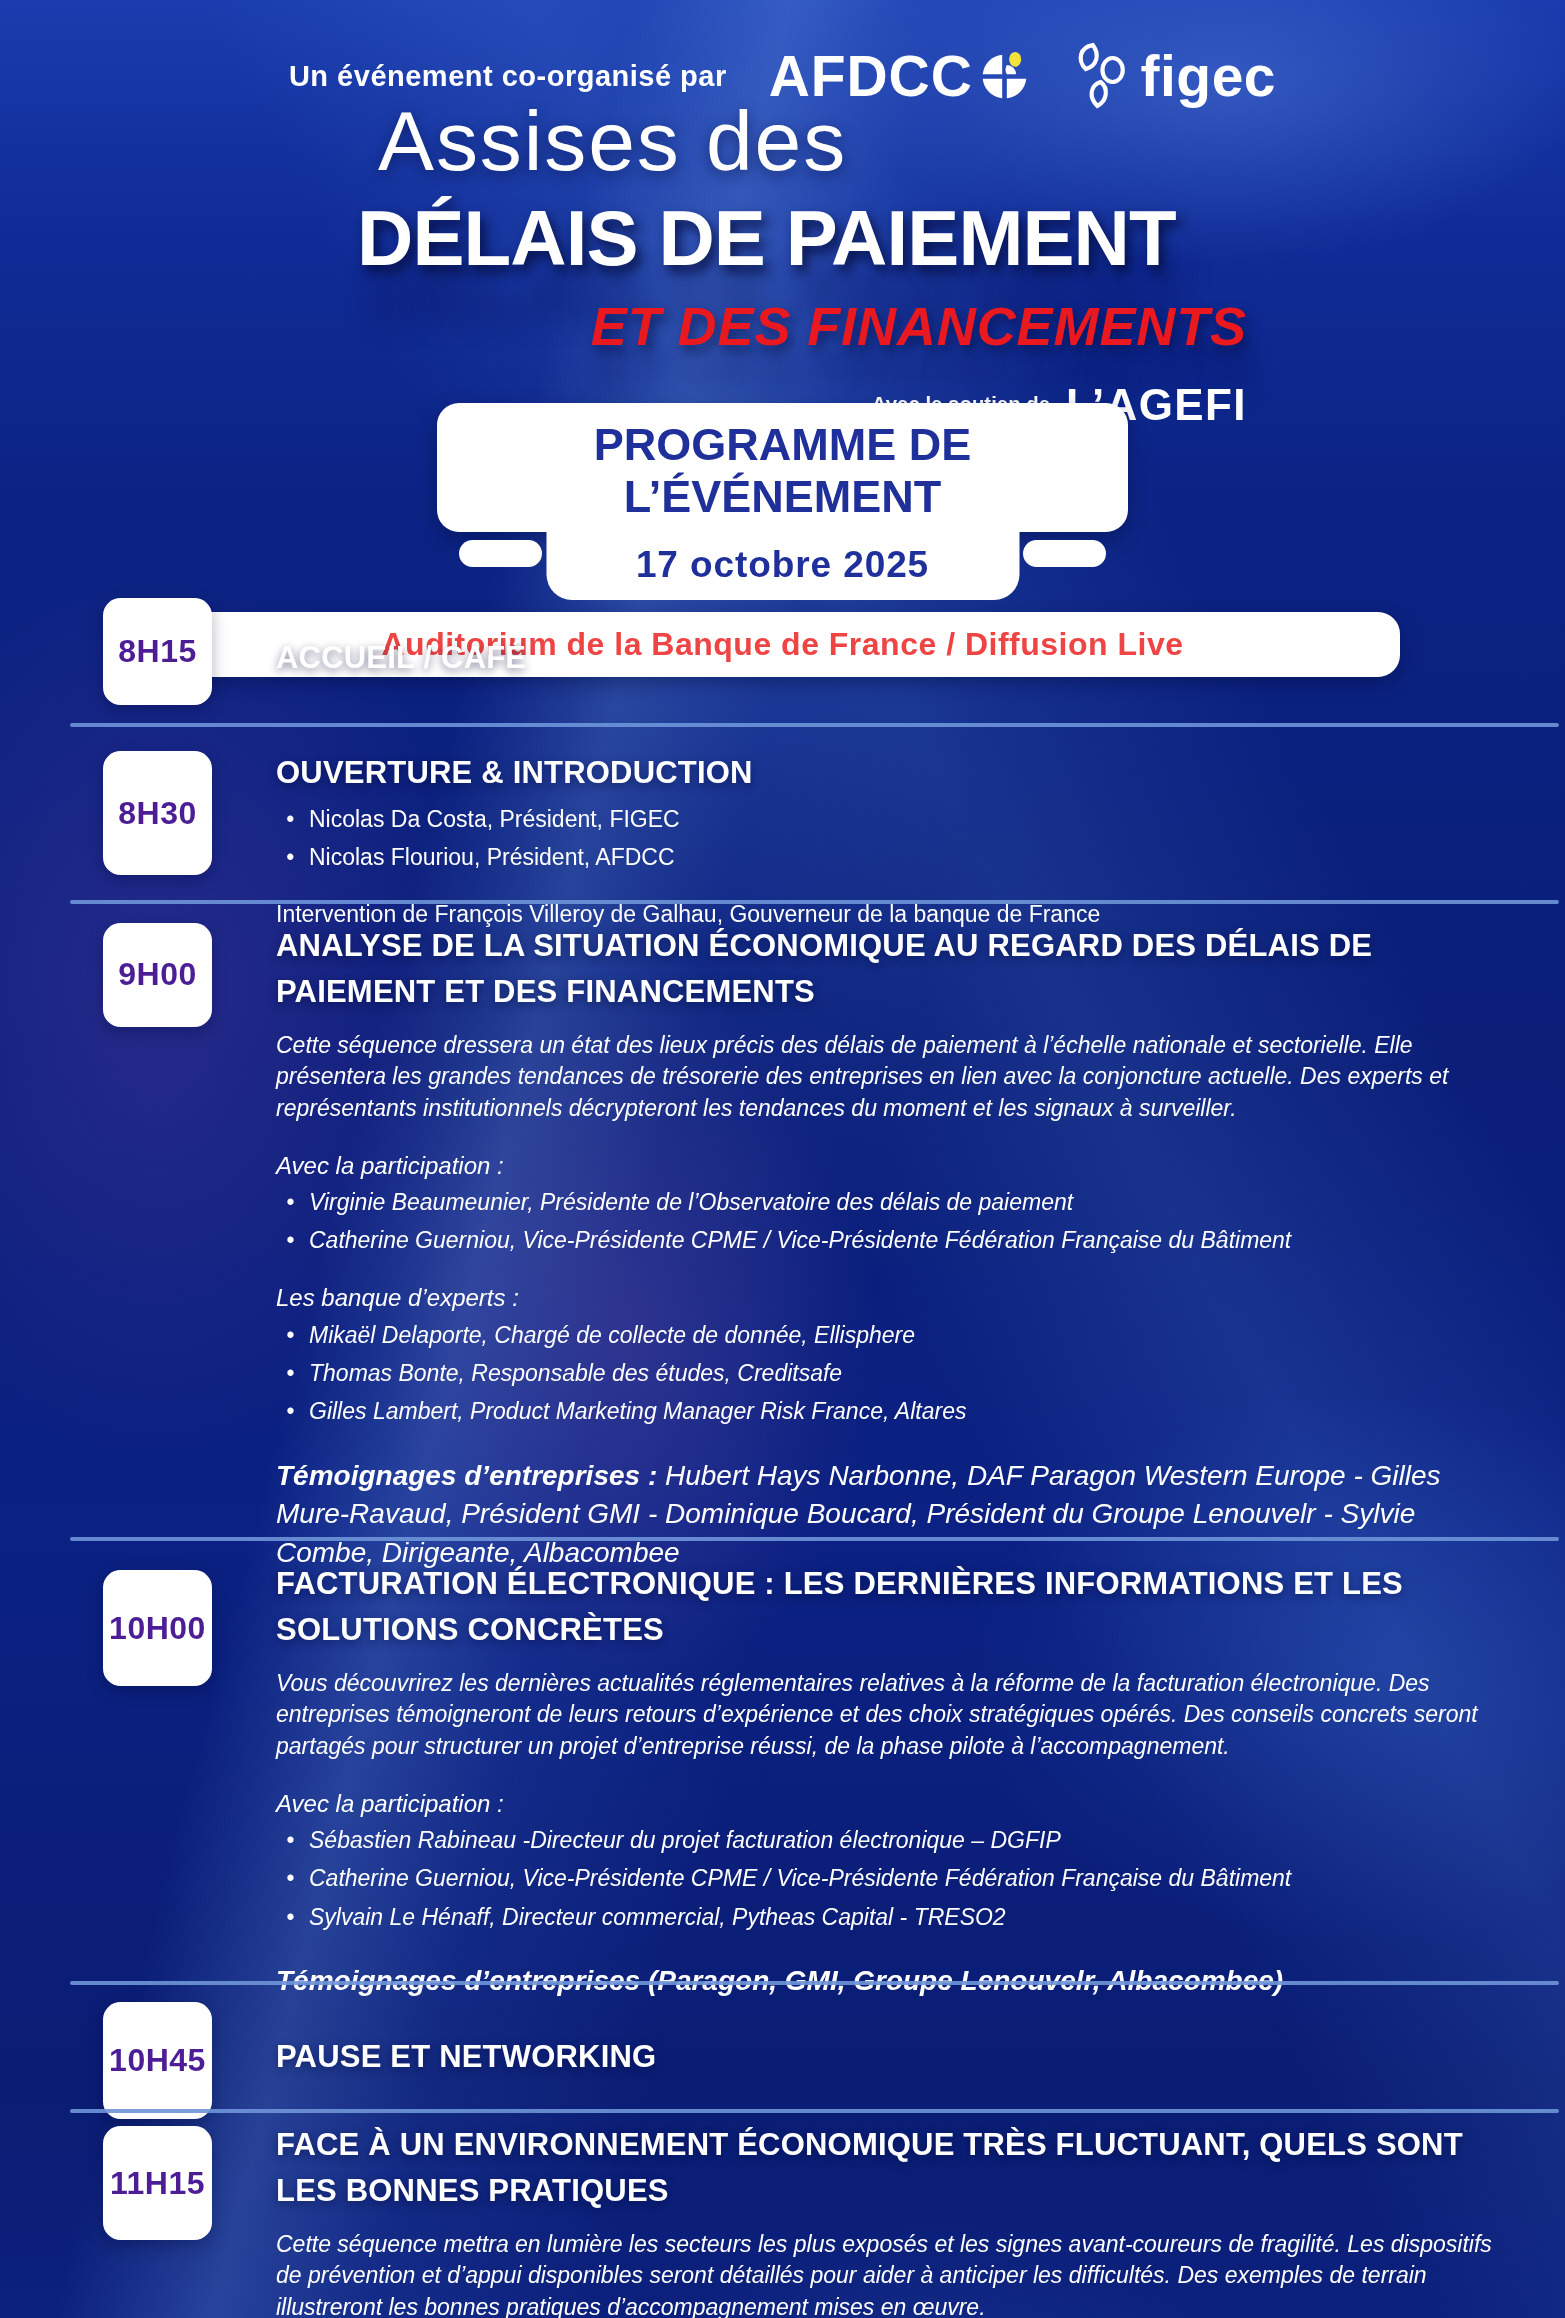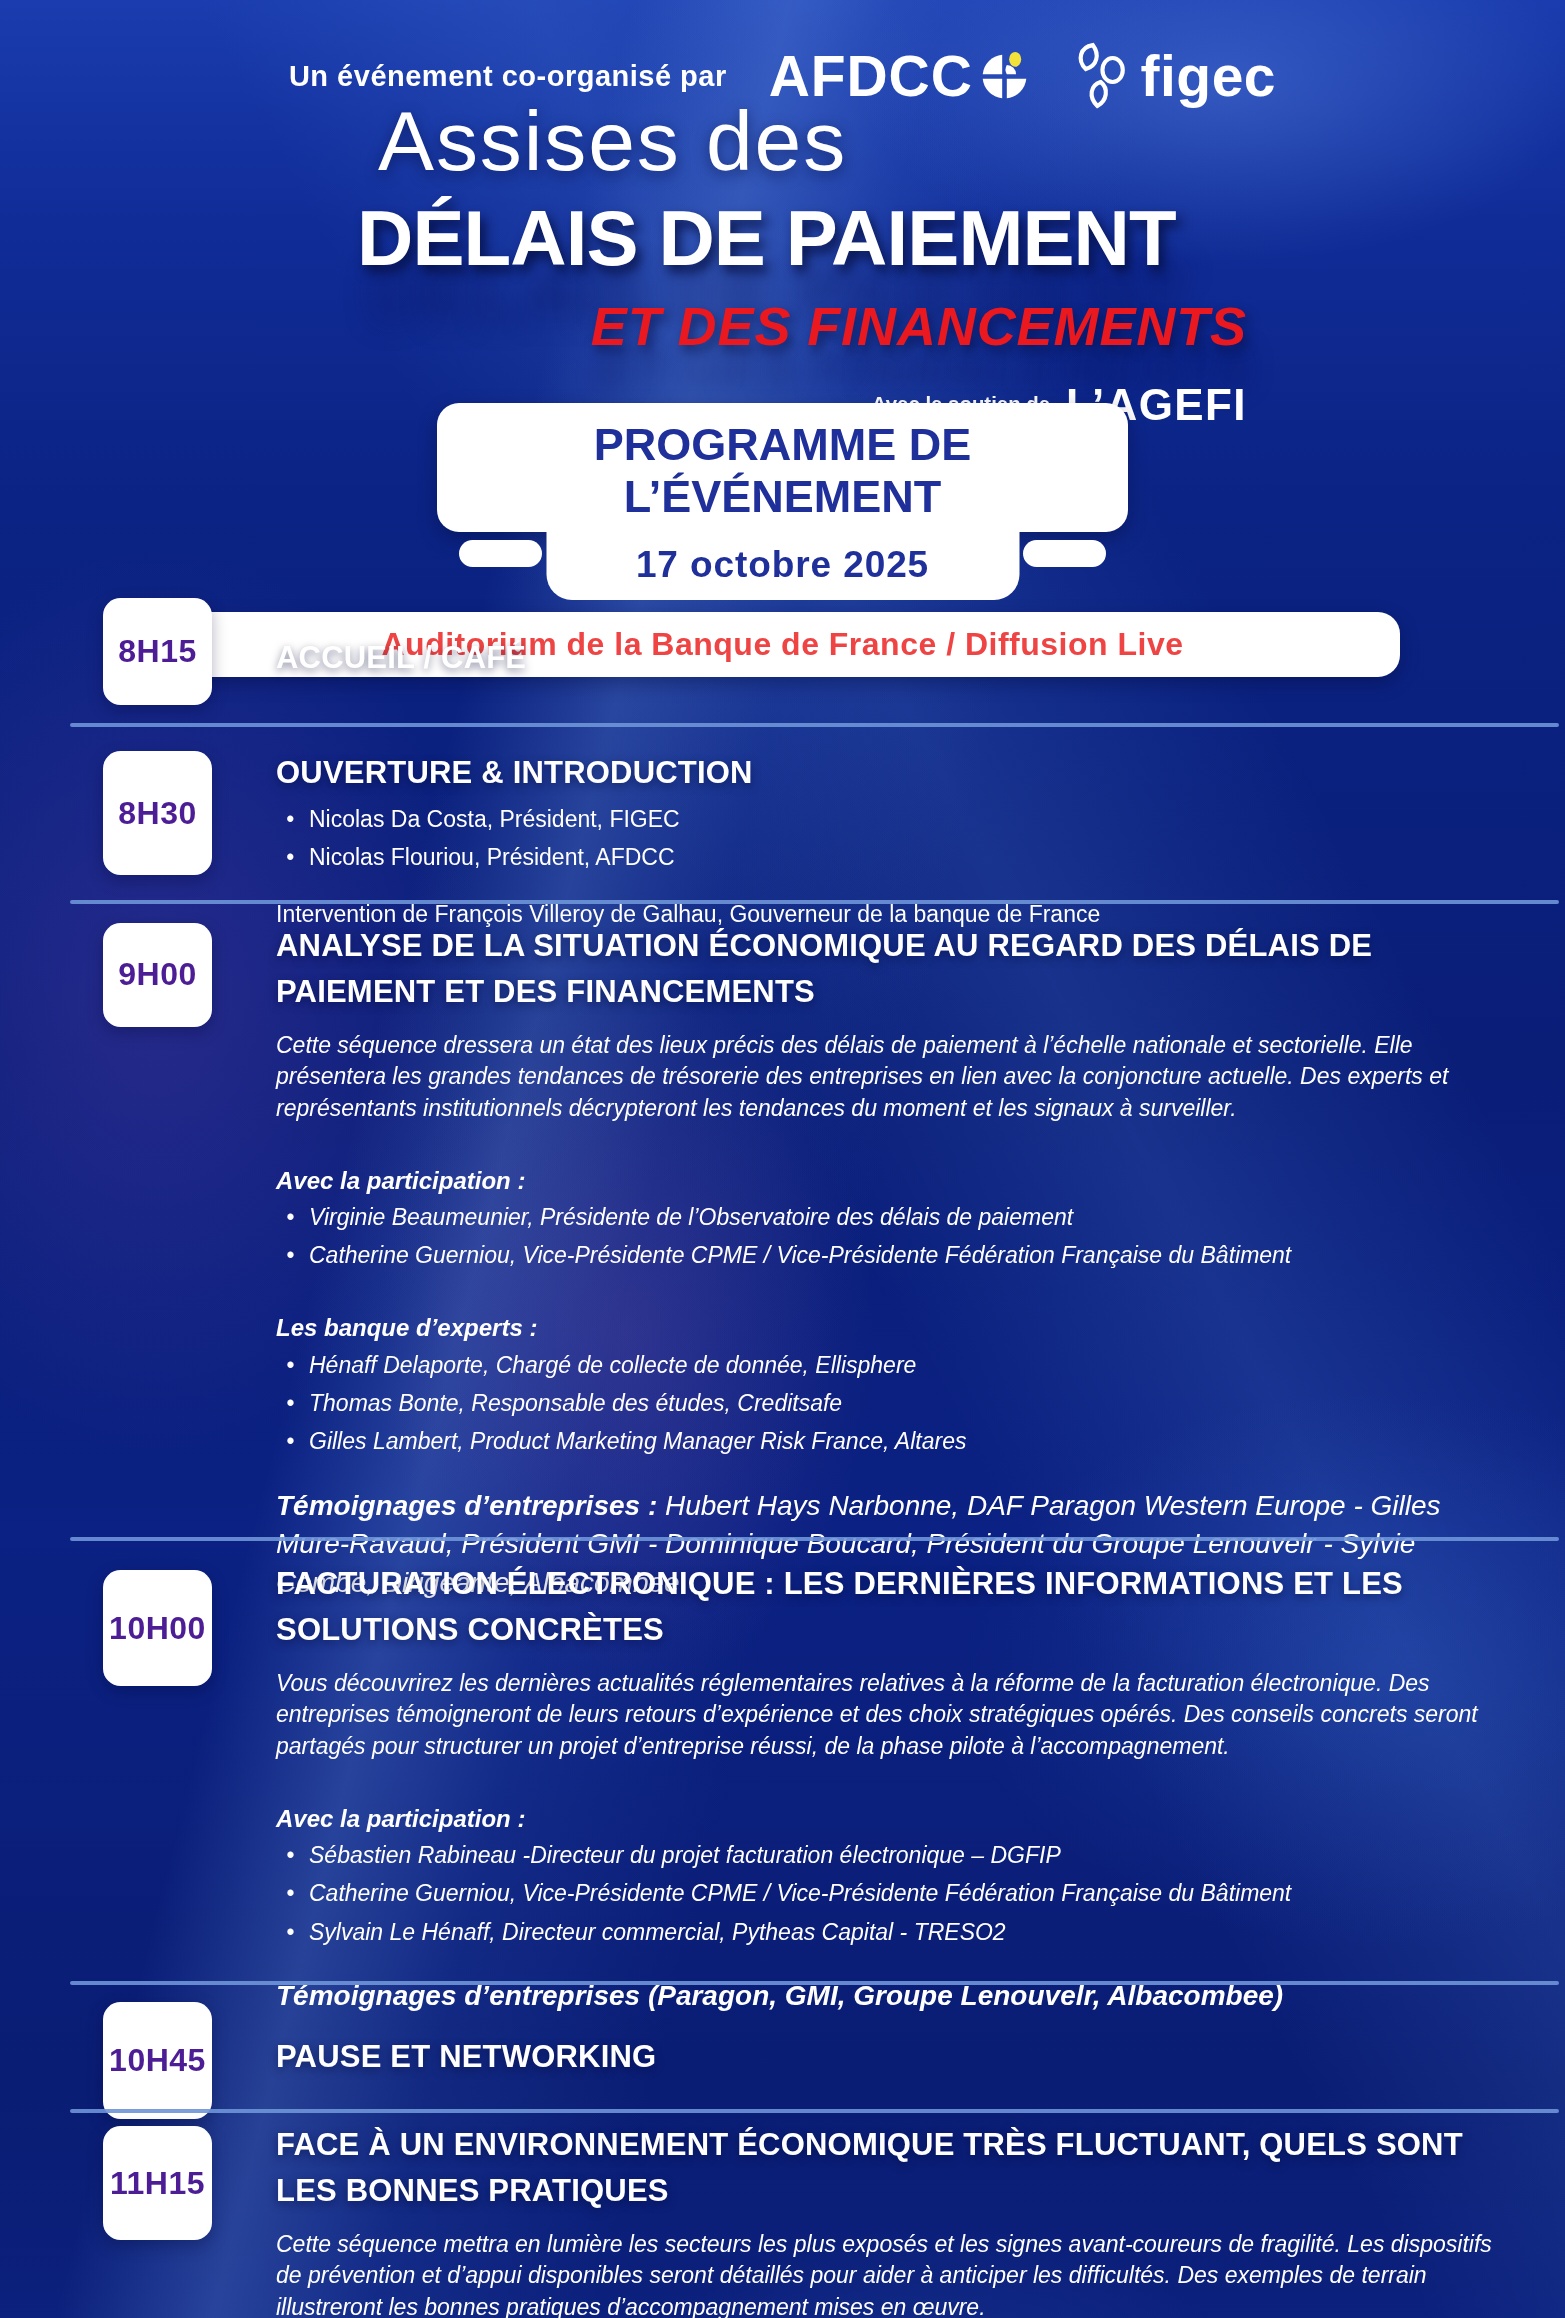--- a/index.html
+++ b/index.html
@@ -53,21 +53,21 @@
 
   
   .session { position:absolute; left:103px; right:28px; color:#fff; }
   .chip { position:absolute; left:0; top:3.7px; width:109px; background:#fff; border-radius:17.6px;
     display:flex; align-items:center; justify-content:center; box-shadow:0 5.6px 16px rgba(3,8,50,.3); }
   .chip span { font-weight:700; font-size:32px; color:#4c1d95; letter-spacing:0.5px; }
   .content { margin-left:173px; max-width:1243px; }
   .s-title { font-size:31px; font-weight:700; line-height:1.5; letter-spacing:0.2px; max-width:1229px;
     text-shadow:0 2.8px 8.3px rgba(4,10,55,.5); }
   .s-desc { font-size:23px; font-style:italic; line-height:1.38; margin-top:14px; max-width:1252px; }
-  .s-label { font-size:24px; font-weight:700; font-style:italic; margin-top:42px; }
+  .s-label { font-size:24px; font-weight:400; font-style:italic; margin-top:27px; }
   ul.bullets { list-style:none; margin-top:7.4px; }
   ul.bullets li { position:relative; padding-left:33px; font-size:23px; line-height:1.38; margin-bottom:6.5px; }
   ul.bullets.italic li { font-style:italic; }
   ul.bullets li::before { content:"•"; position:absolute; left:10.2px; top:0; font-size:23px; }
   .note { font-size:23px; margin-top:27px; }
   .testimonial { font-size:28px; font-style:italic; line-height:1.38; margin-top:29px; max-width:1252px; }
   .testimonial b { font-weight:700; }
 
   .divider { position:absolute; left:70px; right:5.6px; height:4.2px; background:#6e95d8; opacity:.9; border-radius:4.2px; }
   svg { display:block; }
@@ -160,21 +160,21 @@
         <div class="content" style="padding-top: 4.6px;">
           <h2 class="s-title">ANALYSE DE LA SITUATION ÉCONOMIQUE AU REGARD DES DÉLAIS DE PAIEMENT ET DES FINANCEMENTS</h2>
           <p class="s-desc">Cette séquence dressera un état des lieux précis des délais de paiement à l’échelle nationale et sectorielle.  Elle présentera les grandes tendances de trésorerie des entreprises en lien avec la conjoncture actuelle. Des experts et représentants institutionnels décrypteront les tendances du moment et les signaux à surveiller.</p>
           <p class="s-label">Avec la participation :</p>
           <ul class="bullets italic">
             <li>Virginie Beaumeunier, Présidente de l’Observatoire des délais de paiement</li>
             <li>Catherine Guerniou, Vice-Présidente CPME / Vice-Présidente Fédération Française du Bâtiment</li>
           </ul>
           <p class="s-label">Les banque d’experts :</p>
           <ul class="bullets italic">
-            <li>Hénaff Delaporte, Chargé de collecte de donnée, Ellisphere</li>
+            <li>Mikaël Delaporte, Chargé de collecte de donnée, Ellisphere</li>
             <li>Thomas Bonte, Responsable des études, Creditsafe</li>
             <li>Gilles Lambert, Product Marketing Manager Risk France, Altares</li>
           </ul>
           <p class="testimonial"><b>Témoignages d’entreprises :</b> Hubert Hays Narbonne, DAF Paragon Western Europe - Gilles Mure-Ravaud, Président GMI - Dominique Boucard, Président du Groupe Lenouvelr - Sylvie Combe, Dirigeante, Albacombee</p>
         </div>
       </section>
       <section class="session" style="top: 1556px;">
         <div class="chip" style="top: 14px; height: 116px;">
           <span>10H00</span>
         </div>

